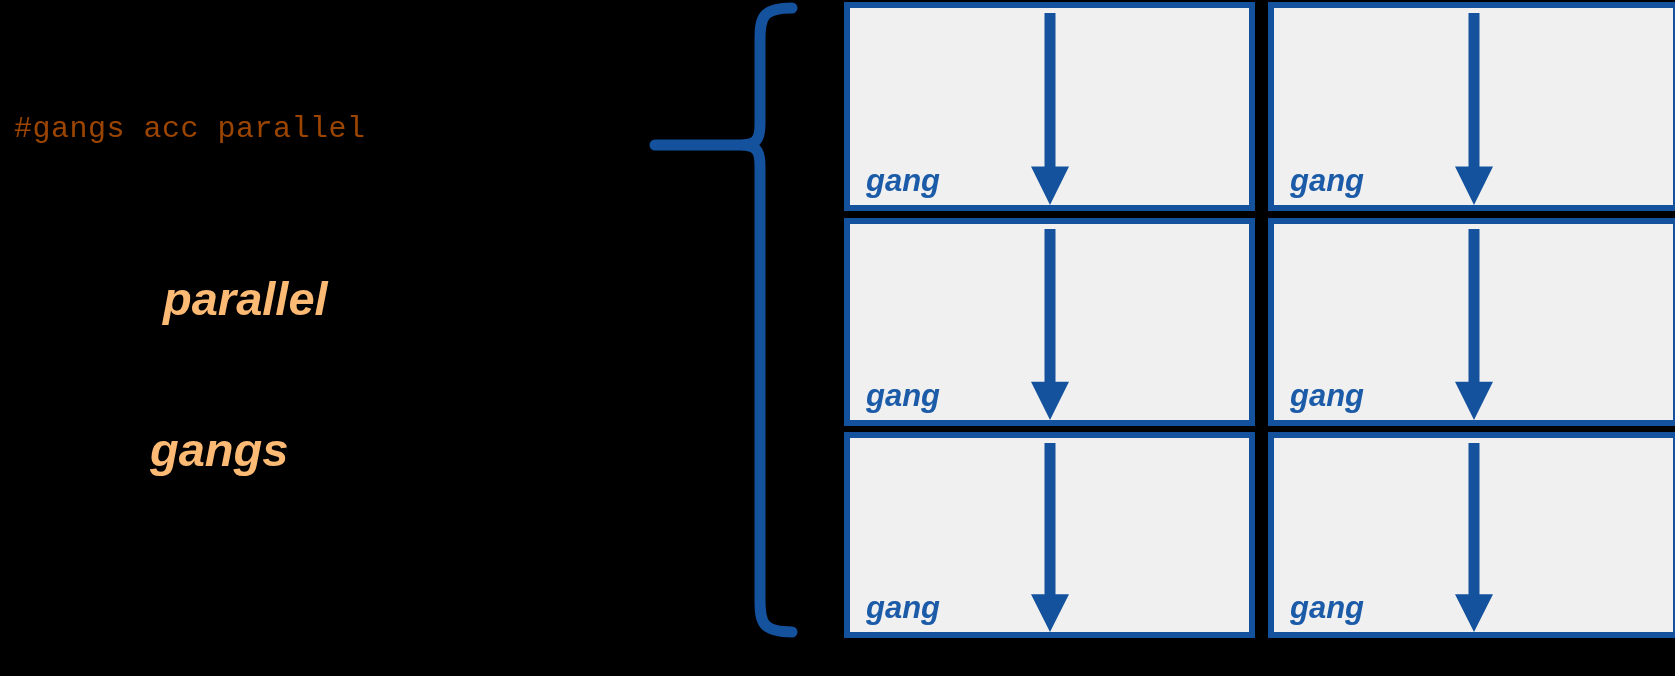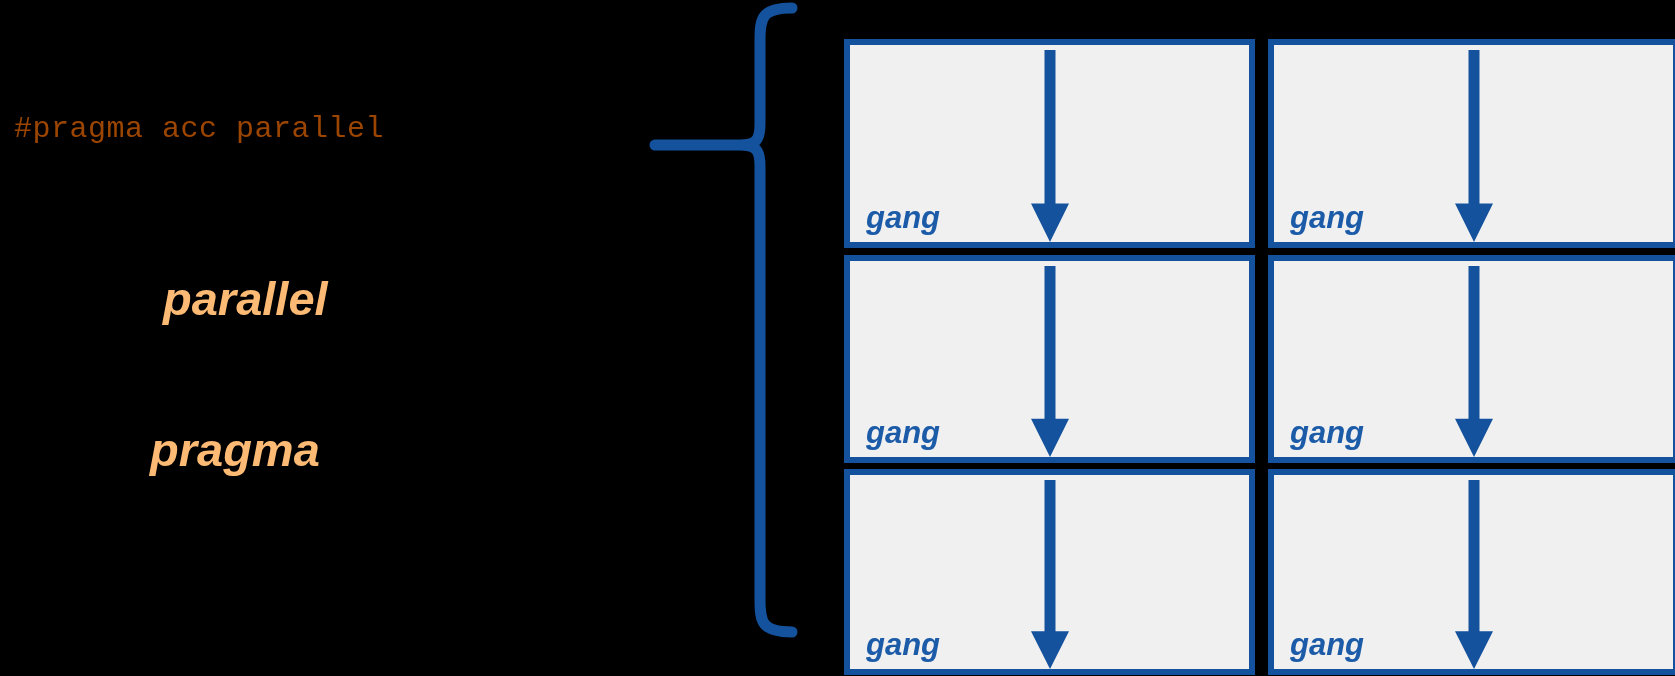--- a/index.html
+++ b/index.html
@@ -51,21 +51,20 @@
     height: 676px;
   }
 
   
   .gang-grid {
     position: absolute;
     left: 844px;
     top: 2px;
     width: 830px;
     height: 636px;
-    margin-top: 37px;
   }
   .gang-col {
     position: absolute;
     top: 0;
     width: 411px;
     height: 636px;
   }
   .gang-col-0 { left: 0px; }
   .gang-col-1 { left: 424px; }
 
@@ -103,25 +102,25 @@
     width: 38px;
     overflow: visible;
   }
   .gang-arrow svg { display: block; width: 38px; height: 100%; }
 </style>
 </head>
 <body>
 
 <div id="canvas">
 
-  <div class="pragma-text">#pragma acc parallel</div>
+  <div class="pragma-text">#gangs acc parallel</div>
 
   <div class="concept-word concept-parallel">parallel</div>
 
-  <div class="concept-word concept-gangs">pragma</div>
+  <div class="concept-word concept-gangs">gangs</div>
 
   <svg class="brace-svg" viewBox="0 0 170 676">
     <path d="M 152 8
              C 122 8, 120 18, 120 40
              L 120 124
              C 120 140, 116 145, 100 145
              L 15 145
              L 100 145
              C 116 145, 120 150, 120 166
              L 120 600

